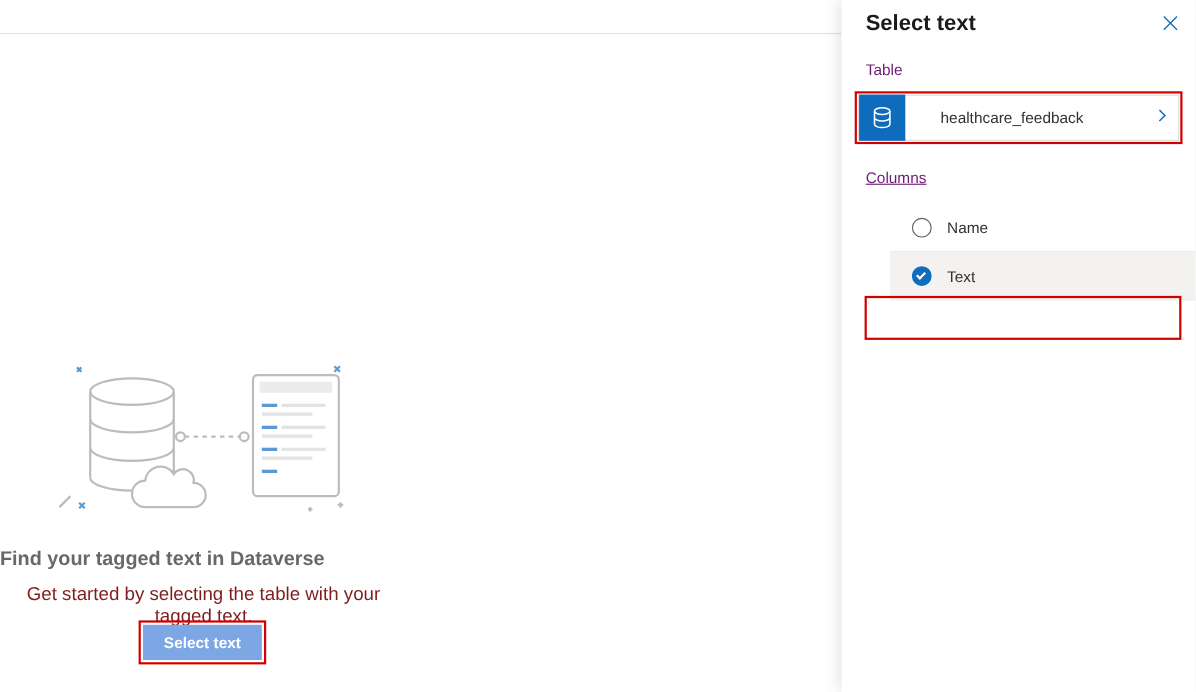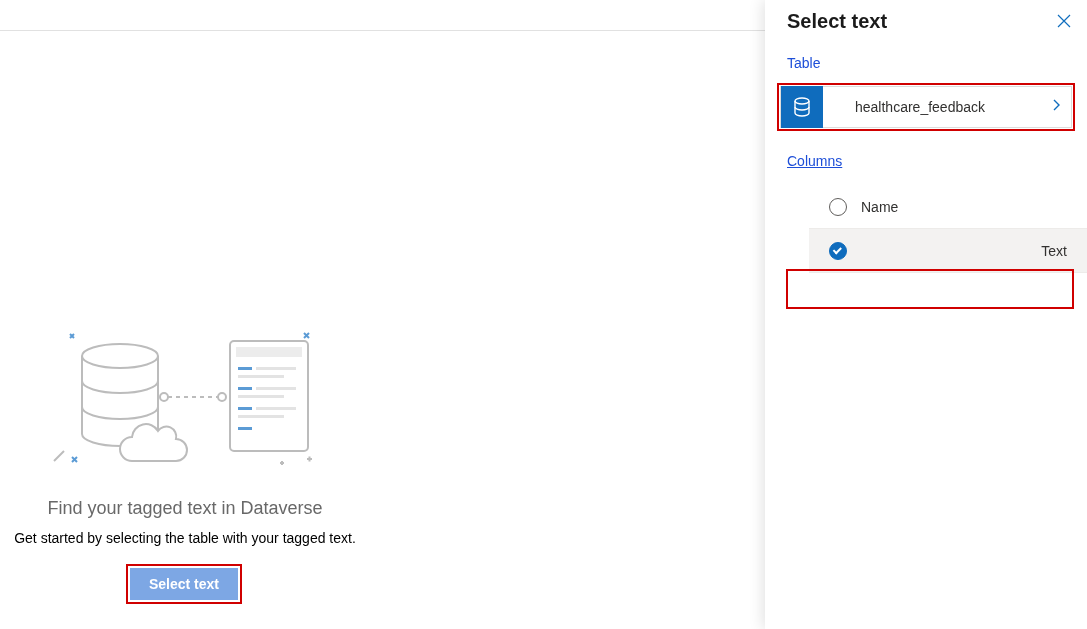--- a/index.html
+++ b/index.html
@@ -27,33 +27,33 @@
       top: 300px;
       width: 270px;
       height: 150px;
     }
     .illustration-wrap svg { display: block; }
     .main-heading {
       position: absolute;
       left: 0;
       top: 498px;
       width: 370px;
-      text-align: center;
+      text-align: left;
       font-size: 18px;
-      font-weight: 400;
+      font-weight: 700;
       color: #686868;
     }
     .main-sub {
       position: absolute;
       left: 0;
       top: 530px;
       width: 370px;
       text-align: center;
-      font-size: 14px;
-      color: #000000;
+      font-size: 17px;
+      color: #7f1d1d;
     }
     .select-text-button {
       position: absolute;
       left: 130px;
       top: 568px;
       width: 108px;
       height: 32px;
       background: #7da7e4;
       color: #ffffff;
       border: none;
@@ -94,21 +94,21 @@
     }
     .close-icon {
       color: #106ebe;
       cursor: pointer;
       font-size: 18px;
       line-height: 1;
     }
     .section-label {
       padding: 12px 22px 12px 22px;
       font-size: 14px;
-      color: #1d4ed8;
+      color: #701a75;
     }
     .table-selector {
       margin: 0 12px 0 12px;
       border: 2px solid #d00000;
       padding: 1px;
     }
     .table-selector-inner {
       display: flex;
       align-items: center;
       height: 42px;
@@ -142,21 +142,20 @@
     .column-row {
       display: flex;
       align-items: center;
       height: 44px;
       border-bottom: 1px solid #edebe9;
       padding: 0 20px;
       cursor: pointer;
     }
     .column-row.selected {
       background: #f3f2f1;
-      justify-content: space-between;
     }
     .column-row .radio {
       width: 18px;
       height: 18px;
       border-radius: 50%;
       border: 1px solid #605e5c;
       margin-right: 14px;
       flex-shrink: 0;
       display: flex;
       align-items: center;

